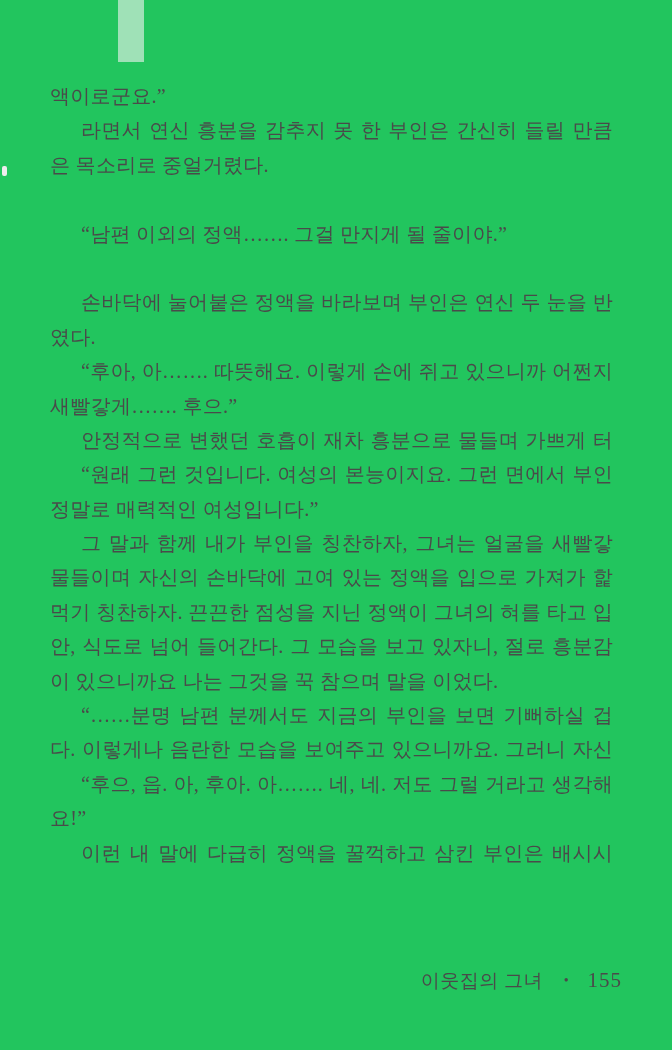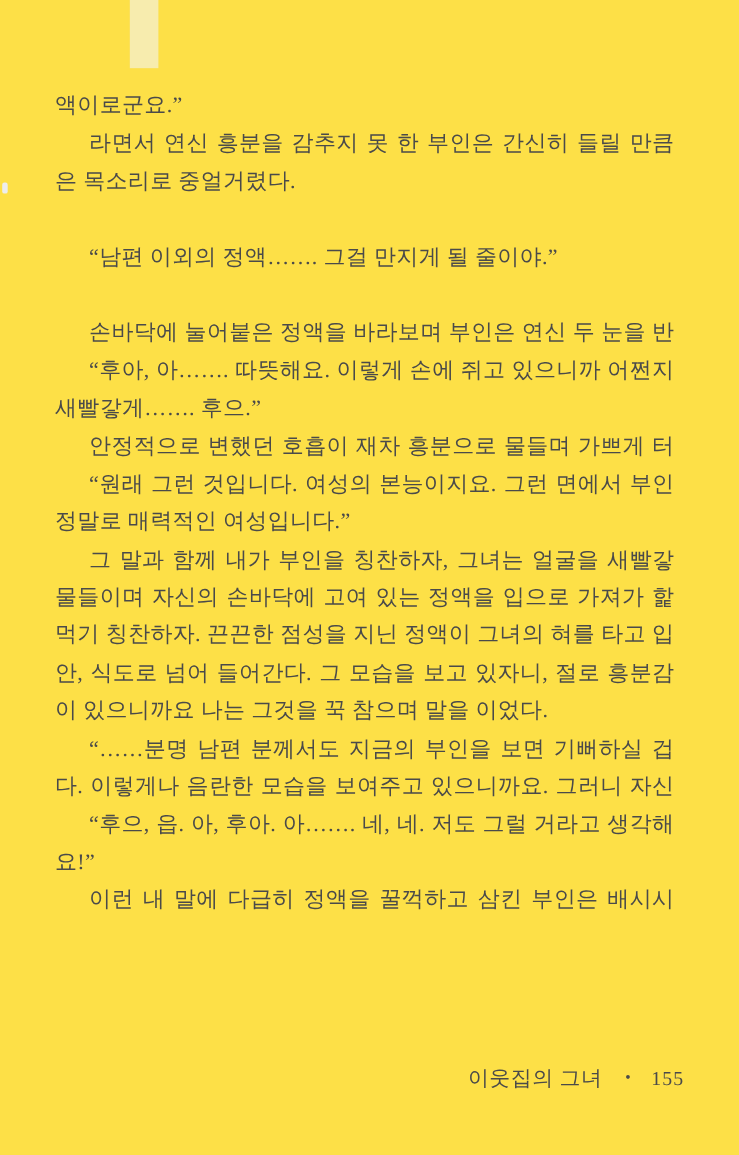--- a/index.html
+++ b/index.html
@@ -4,21 +4,21 @@
 <style>
   html, body {
     margin: 0;
     padding: 0;
     background: #fcfcfc;
   }
   .page {
     position: relative;
     width: 672px;
     height: 1050px;
-    background: #fde047;
+    background: #22c55e;
     overflow: hidden;
     font-family: "Liberation Serif", "DejaVu Serif", serif;
     color: #4a4a4a;
   }
   
   .smudge-top {
     position: absolute;
     left: 118px; top: 0px;
     width: 26px; height: 62px;
     background: #f4f4f4;
@@ -65,39 +65,40 @@
     letter-spacing: 0.5px;
     text-align: right;
   }
   .footer .bullet {
     display: inline-block;
     margin: 0 14px 0 16px;
     font-size: 14px;
     vertical-align: 2px;
   }
   .footer .pagenum {
-    font-size: 18px;
+    font-size: 21px;
     letter-spacing: 1px;
   }
 </style>
 </head>
 <body>
 
 <div class="page">
   <div class="smudge-top"></div>
   <div class="smudge-left"></div>
 
   <div class="text-block">
       <div class="line">액이로군요.”</div>
       <div class="line indent just">라면서 연신 흥분을 감추지 못 한 부인은 간신히 들릴 만큼 작</div>
       <div class="line">은 목소리로 중얼거렸다.</div>
       <div class="line"></div>
       <div class="line indent">“남편 이외의 정액……. 그걸 만지게 될 줄이야.”</div>
       <div class="line"></div>
       <div class="line indent just">손바닥에 눌어붙은 정액을 바라보며 부인은 연신 두 눈을 반짝</div>
+      <div class="line">였다.</div>
       <div class="line indent just">“후아, 아……. 따뜻해요. 이렇게 손에 쥐고 있으니까 어쩐지</div>
       <div class="line">새빨갛게……. 후으.”</div>
       <div class="line indent just">안정적으로 변했던 호흡이 재차 흥분으로 물들며 가쁘게 터져</div>
       <div class="line indent just">“원래 그런 것입니다. 여성의 본능이지요. 그런 면에서 부인은</div>
       <div class="line">정말로 매력적인 여성입니다.”</div>
       <div class="line indent just">그 말과 함께 내가 부인을 칭찬하자, 그녀는 얼굴을 새빨갛게</div>
       <div class="line just">물들이며 자신의 손바닥에 고여 있는 정액을 입으로 가져가 핥아</div>
       <div class="line just">먹기 칭찬하자. 끈끈한 점성을 지닌 정액이 그녀의 혀를 타고 입</div>
       <div class="line just">안, 식도로 넘어 들어간다. 그 모습을 보고 있자니, 절로 흥분감</div>
       <div class="line">이 있으니까요 나는 그것을 꾹 참으며 말을 이었다.</div>

